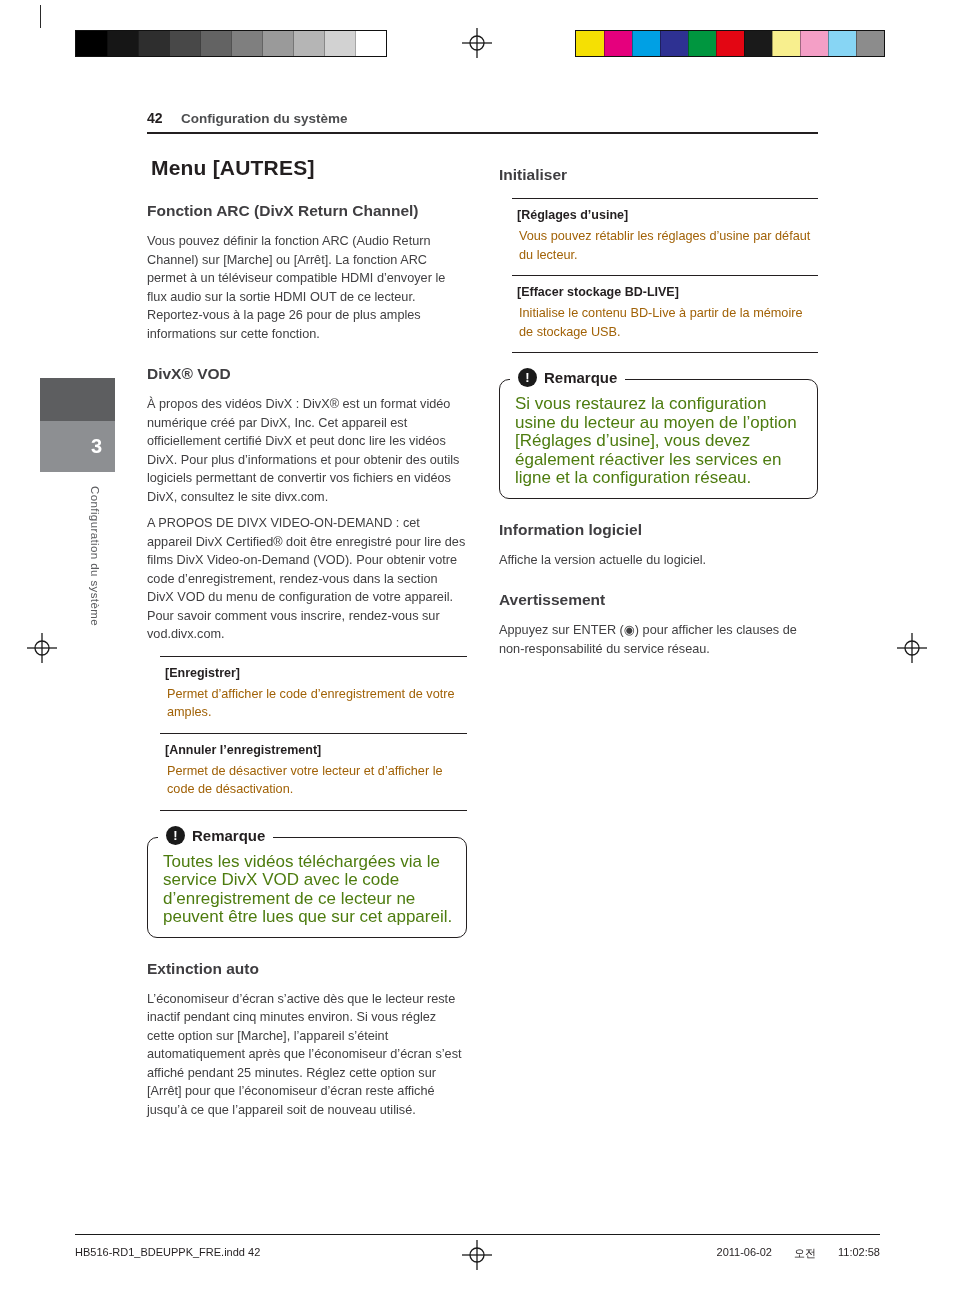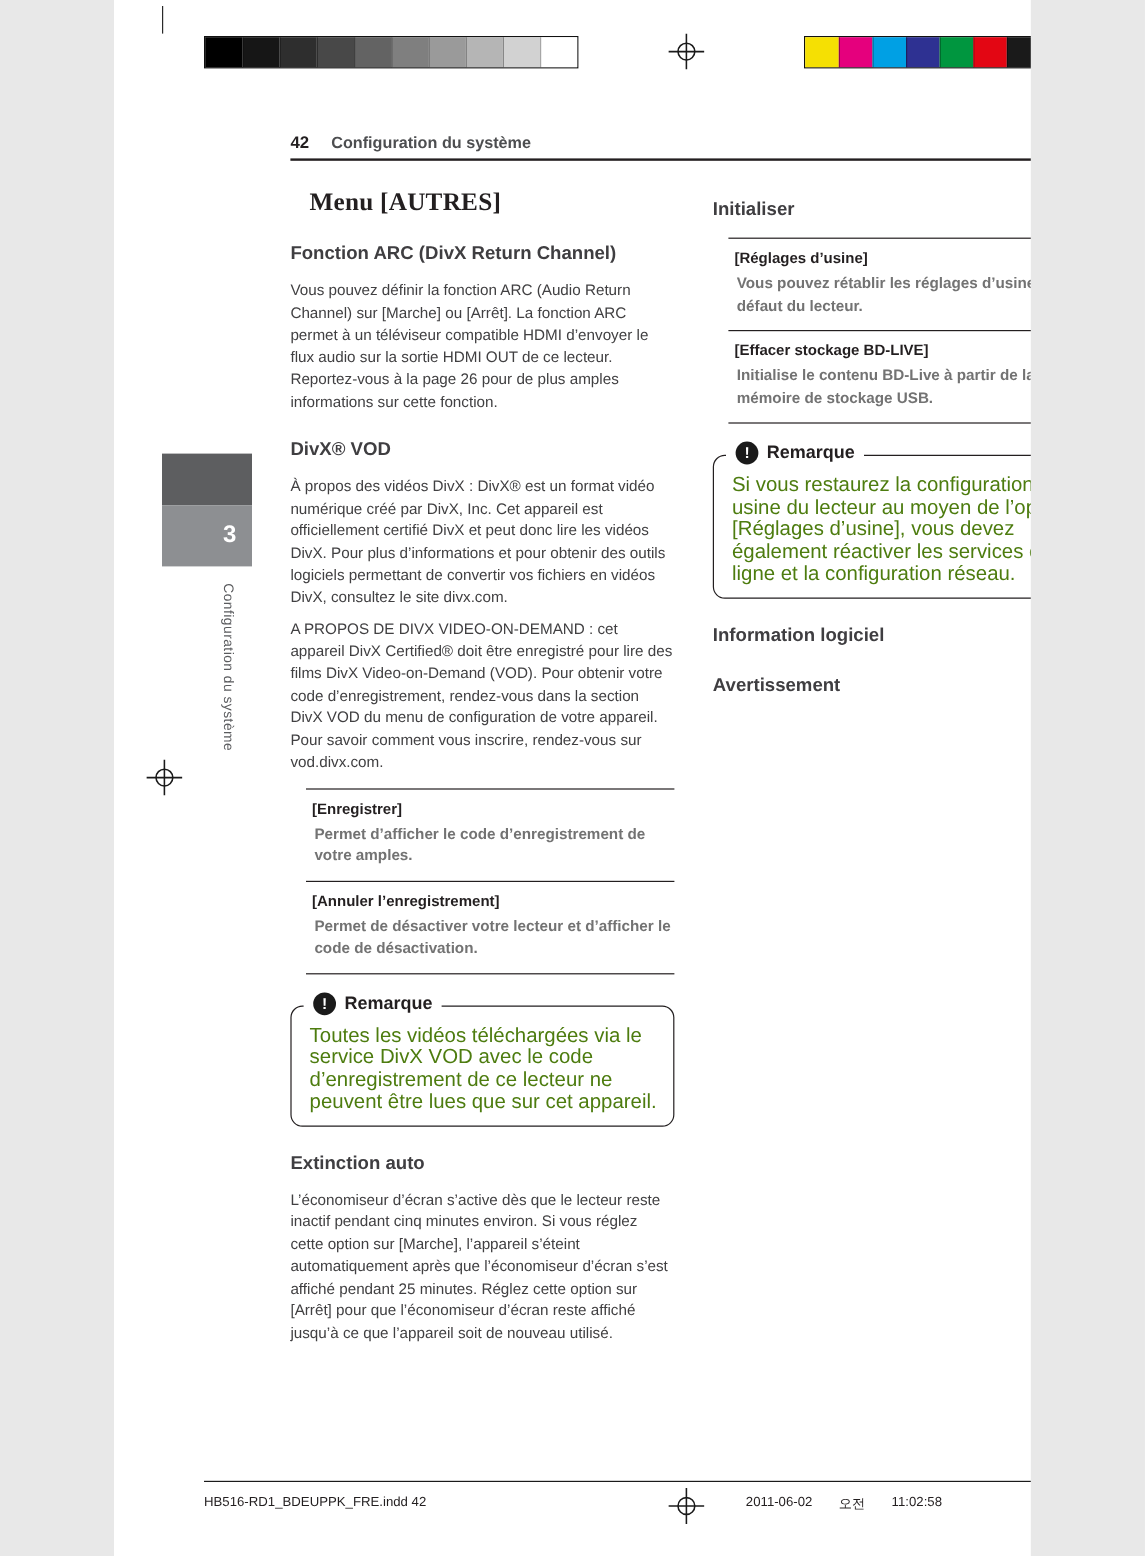--- a/index.html
+++ b/index.html
@@ -1,18 +1,18 @@
 <!DOCTYPE html>
 <html><head>
 <meta charset="utf-8">
 <style>
   * { margin:0; padding:0; box-sizing:border-box; }
   html,body { background:#e8e8e8; }
   .page {
-    position:relative; width:764px; height:1297px; background:#ffffff;
+    position:relative; width:954px; height:1297px; background:#ffffff;
     font-family:"Liberation Sans", sans-serif; color:#414042; overflow:hidden;
     margin:0 auto;
   }
   
   .strip { position:absolute; top:30px; display:flex; border:1px solid #111; height:27px; }
   .strip .sq { width:31px; height:100%; }
   .strip .sq + .sq { border-left:1px solid rgba(0,0,0,0.35); }
   .strip.colors .sq { width:28px; }
   .gray-strip { left:75px; }
   .color-strip { left:575px; }
@@ -26,29 +26,29 @@
   
   .tab-top { position:absolute; left:40px; top:378px; width:75px; height:43px; background:#5d5e60; }
   .tab-bottom { position:absolute; left:40px; top:421px; width:75px; height:51px; background:#8d8f92;
     color:#ffffff; font-size:20px; font-weight:bold; display:flex; align-items:center; justify-content:flex-end; padding-right:13px; }
   .vertical-label { position:absolute; left:89px; top:486px; writing-mode:vertical-rl;
     font-size:11.5px; color:#5a5b5e; letter-spacing:0.4px; }
   
   .content { position:absolute; left:147px; top:156px; width:671px; display:flex; gap:32px; }
   .col { width:320px; }
   .col-right { padding-top:8px; width:319px; }
-  .doc-title { font-size:21px; font-weight:bold; color:#231f20; margin:0 16px 8px; letter-spacing:0.2px;font-family:Liberation Serif, serif; }
+  .doc-title { font-size:21px; font-weight:bold; color:#231f20; margin:0 4px 8px; letter-spacing:0.2px; }
   .h2 { font-size:15.5px; font-weight:bold; color:#3f3e41; line-height:22px; margin:20px 0 10px; }
   .h2.first { margin-top:0; }
   .p { font-size:12.7px; line-height:18.5px; color:#414042; margin:0 0 8px; }
   
   .dl { margin:12px 0 0 13px; border-bottom:1px solid #231f20; }
   .dl-entry { border-top:1px solid #231f20; padding:9px 0 11px 5px; }
   .dl-term { font-size:12.5px; font-weight:bold; color:#231f20; margin-bottom:5px; }
-  .dl-desc { font-size:12.7px; line-height:18.5px; color:#737373; padding-left:2px;font-weight:bold; }
+  .dl-desc { font-size:12.7px; line-height:18.5px; color:#a16207; padding-left:2px; }
   
   .note { position:relative; border:1.3px solid #231f20; border-radius:10px;
     margin-top:26px; padding:15px 12px 10px 15px; }
   .note-head { position:absolute; top:-12px; left:10px; background:#ffffff; padding:0 8px;
     display:flex; align-items:center; gap:7px; font-size:15px; font-weight:bold; color:#231f20; }
   .note-icon { width:19px; height:19px; border-radius:50%; background:#1a1a1a; color:#ffffff;
     font-size:13px; font-weight:bold; display:flex; align-items:center; justify-content:center; flex:0 0 auto; }
   .note-body { font-size:17px; line-height:18.5px; color:#4d7c0f; }
   
   .footer-rule { position:absolute; left:75px; top:1234px; width:805px; height:1px; background:#1a1a1a; }
@@ -167,22 +167,24 @@
 
       <div class="note">
         <div class="note-head">
           <span class="note-icon">!</span>
           <span>Remarque</span>
         </div>
         <div class="note-body">Si vous restaurez la configuration usine du lecteur au moyen de l’option [Réglages d’usine], vous devez également réactiver les services en ligne et la configuration réseau.</div>
       </div>
 
       <div class="h2">Information logiciel</div>
+      <div class="p">Affiche la version actuelle du logiciel.</div>
 
       <div class="h2">Avertissement</div>
+      <div class="p">Appuyez sur ENTER (◉) pour afficher les clauses de non-responsabilité du service réseau.</div>
     </div>
 
   </div>
 
   <div class="footer-rule"></div>
   <div class="footer-left">HB516-RD1_BDEUPPK_FRE.indd   42</div>
   <div class="footer-right">
     <span>2011-06-02</span>
     <span>오전</span>
     <span>11:02:58</span>

